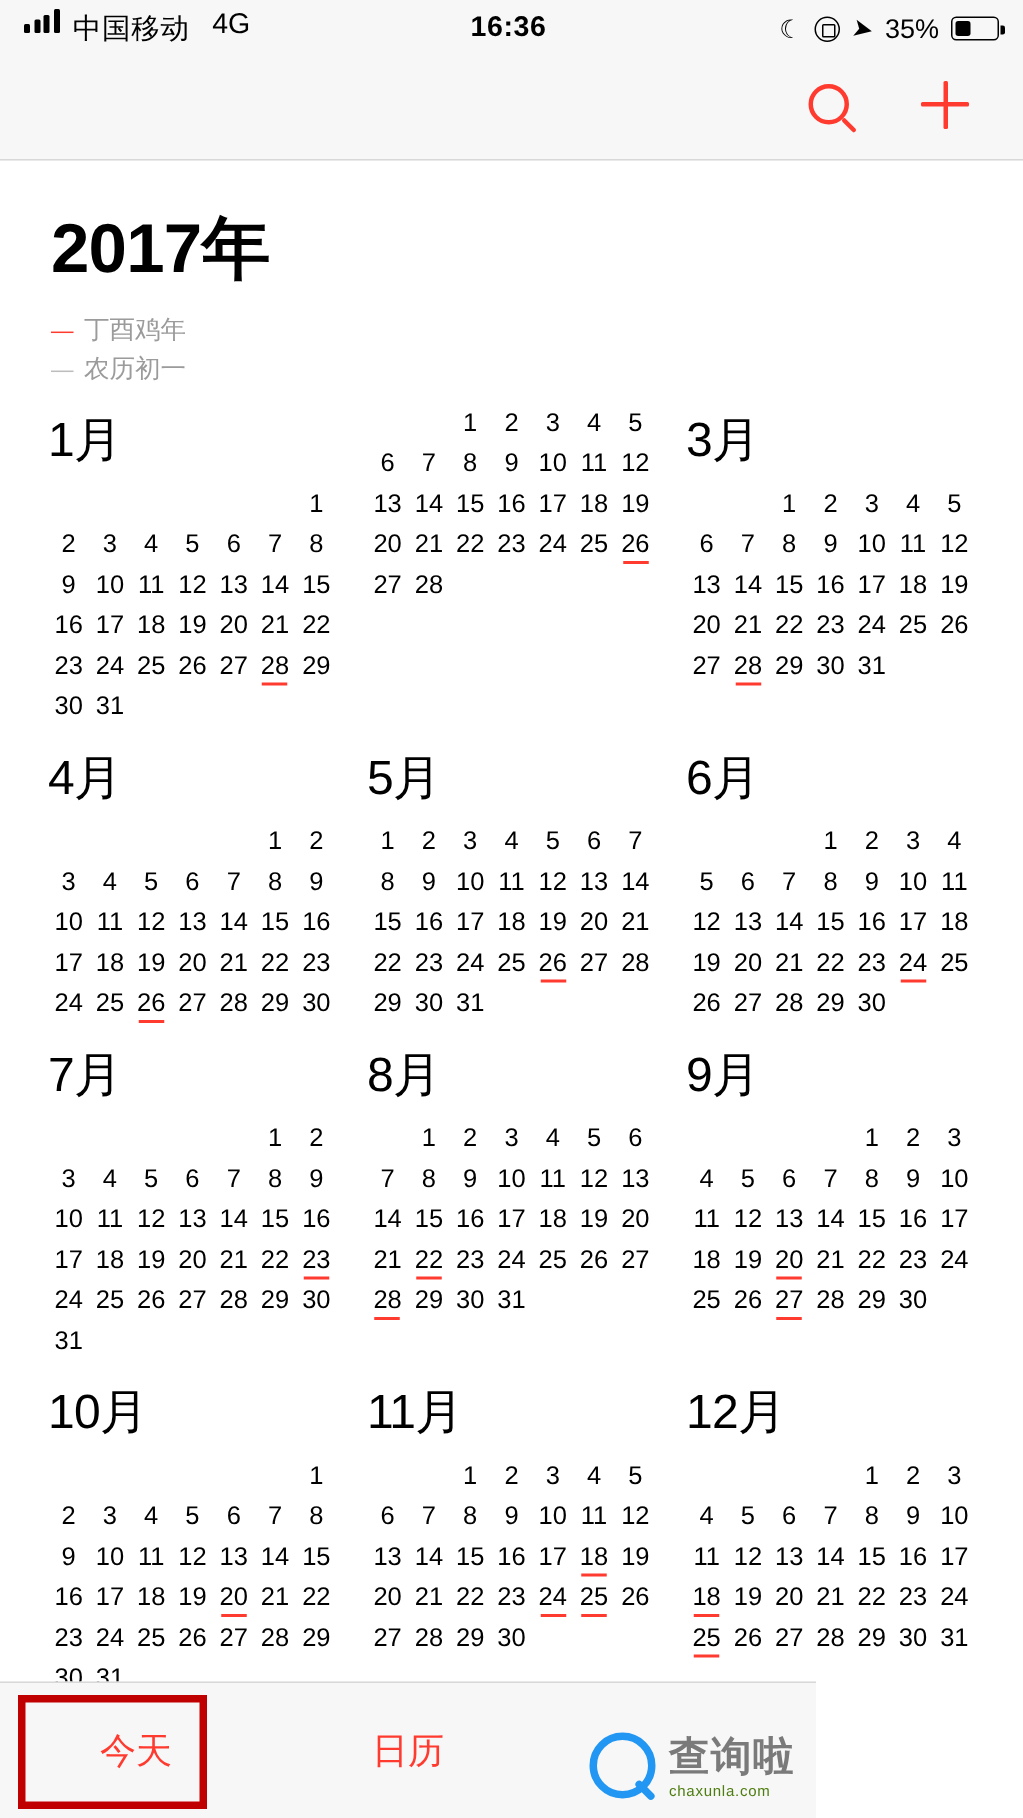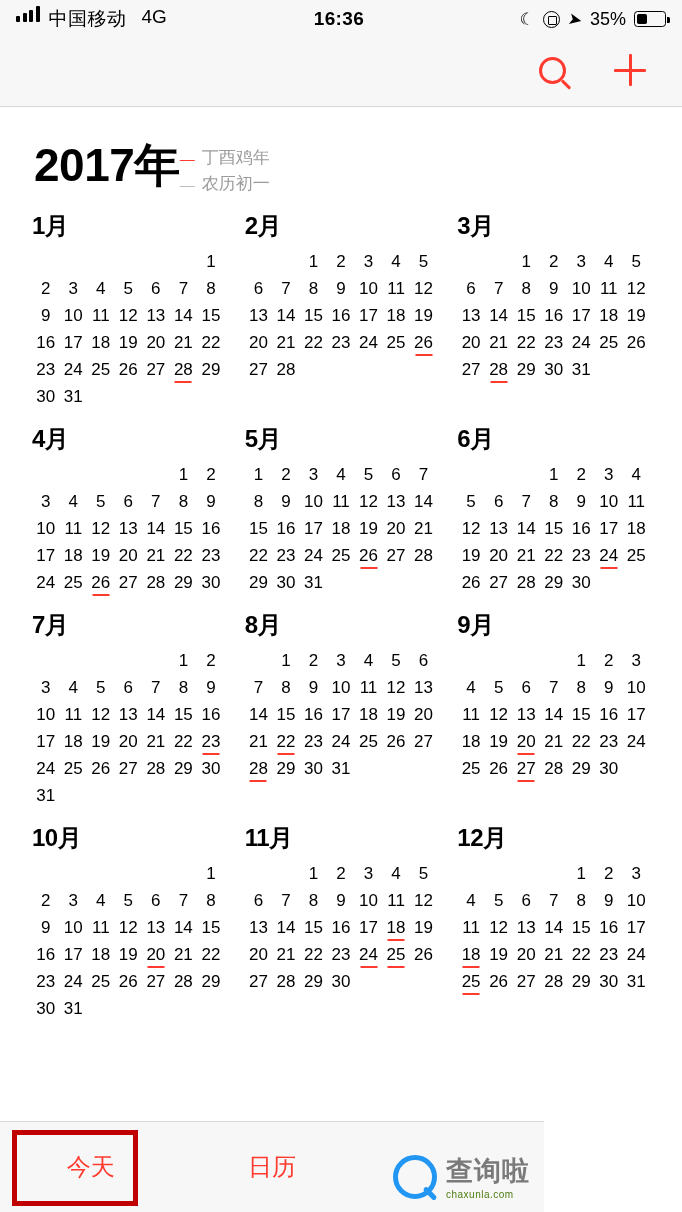--- a/index.html
+++ b/index.html
@@ -82,41 +82,41 @@
   .plus-glyph { position:relative; width:32px; height:32px; display:inline-block; }
   .plus-glyph::before, .plus-glyph::after {
     content:""; position:absolute; background:#ff3b30; border-radius:1px;
   }
   .plus-glyph::before { left:0; top:14.5px; width:32px; height:3px; }
   .plus-glyph::after { top:0; left:14.5px; width:3px; height:32px; }
 
   
   .year-header {
     padding:28px 34px 6px 34px;
-    display:flex; align-items:flex-start; 
+    display:flex; align-items:flex-start; justify-content:space-between;flex-direction:column;
   }
   .year-title { font-size:46px; font-weight:700; letter-spacing:-0.5px; }
   .lunar-block {
     text-align:left; font-size:17px; color:#9b9b9b;
     line-height:1.55; padding-top:10px;
   }
   .lunar-line { display:flex; align-items:center; gap:7px; }
   .lunar-dash { color:#ff3b30; font-size:15px; }
   .lunar-dash.grey { color:#bdbdbd; }
 
   
   .calendar {
     padding:6px 22px 0 22px;
     display:grid;
     grid-template-columns:repeat(3, 1fr);
     row-gap:16px;
   }
   .month { padding:0 10px; }
   .month-name {
-    font-size:24px; font-weight:700; margin-bottom:10px; letter-spacing:-0.5px;
+    font-size:32px; font-weight:400; margin-bottom:10px; letter-spacing:-0.5px;
   }
   .days {
     display:grid;
     grid-template-columns:repeat(7, 1fr);
     row-gap:7px;
     font-size:17px;
     text-align:center;
   }
   .day { line-height:20px; position:relative; }
   .day.marked::after {
@@ -247,21 +247,20 @@
         <span class="day">25</span>
         <span class="day">26</span>
         <span class="day">27</span>
         <span class="day marked">28</span>
         <span class="day">29</span>
         <span class="day">30</span>
         <span class="day">31</span>
       </div>
     </div>
     <div class="month">
-      <div class="month-name">2月</div>
       <div class="days">
         <span class="day empty">0</span>
         <span class="day empty">0</span>
         <span class="day">1</span>
         <span class="day">2</span>
         <span class="day">3</span>
         <span class="day">4</span>
         <span class="day">5</span>
         <span class="day">6</span>
         <span class="day">7</span>

